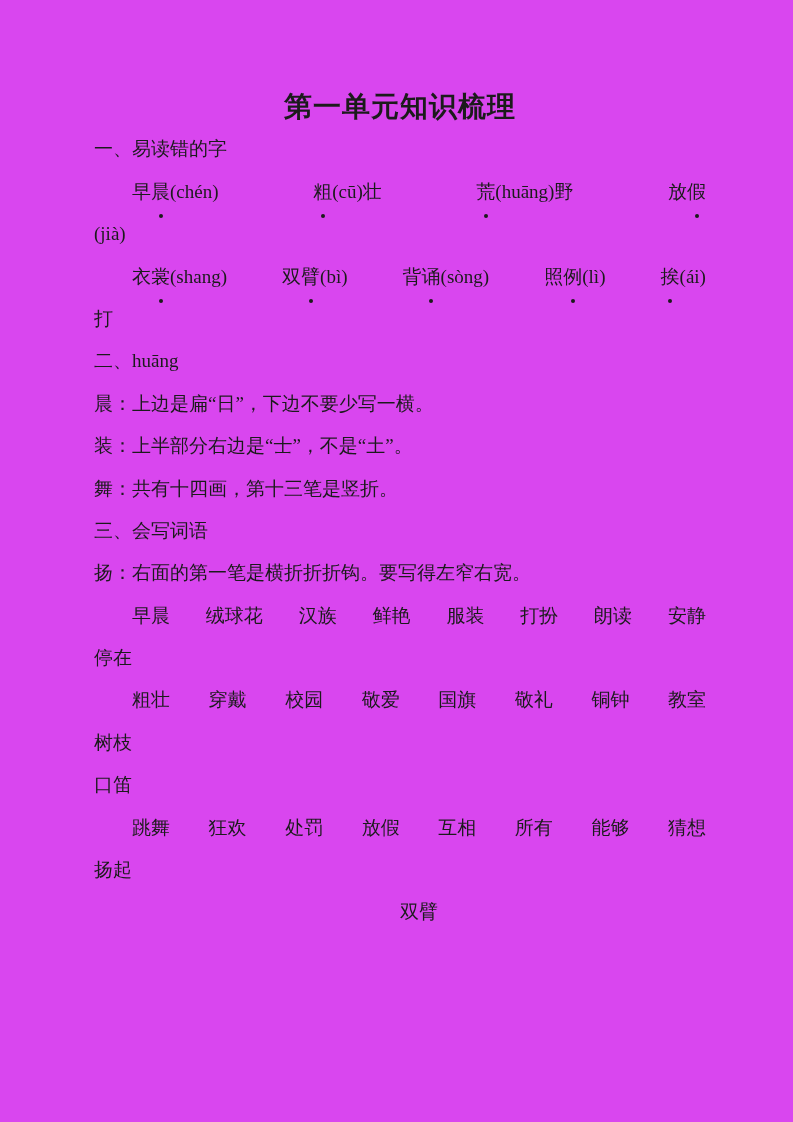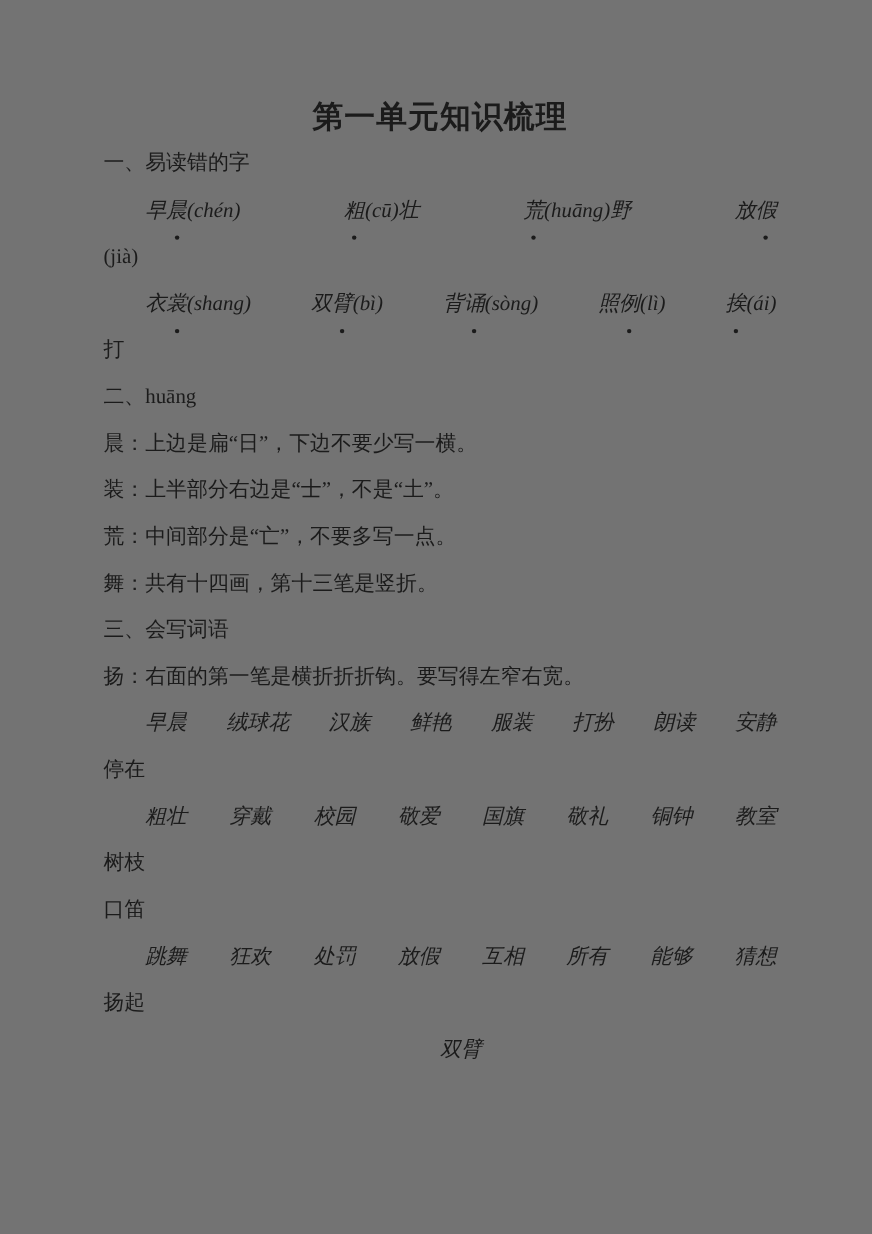--- a/index.html
+++ b/index.html
@@ -4,21 +4,21 @@
 <style>
   html, body {
     margin: 0;
     padding: 0;
     background: #ffffff;
   }
   .page {
     position: relative;
     width: 793px;
     height: 1122px;
-    background: #737373;
+    background: #d946ef;
     overflow: hidden;
     font-family: "Liberation Serif", "DejaVu Serif", serif;
     color: #1b1b1b;
   }
   .doc {
     position: absolute;
     left: 94px;
     top: 86px;
     width: 612px;
     font-size: 19px;
@@ -39,21 +39,20 @@
     display: flex;
     justify-content: space-between;
     padding-left: 38px;
   }
   .words.noflex {
     display: block;
     text-align: center;
   }
   .word {
     display: inline-block;
-    font-style: italic;
   }
   .dot {
     position: relative;
     display: inline-block;
   }
   .dot::after {
     content: '';
     position: absolute;
     left: 50%;
     transform: translateX(-50%);
@@ -83,21 +82,20 @@
           <span class="word">衣<span class="dot">裳</span>(shang)</span>
           <span class="word">双<span class="dot">臂</span>(bì)</span>
           <span class="word">背<span class="dot">诵</span>(sòng)</span>
           <span class="word">照<span class="dot">例</span>(lì)</span>
           <span class="word"><span class="dot">挨</span>(ái)</span>
         </div>
         <div class="line plain">打</div>
         <div class="line heading">二、huāng</div>
         <div class="line plain">晨：上边是扁“日”，下边不要少写一横。</div>
         <div class="line plain">装：上半部分右边是“士”，不是“土”。</div>
-        <div class="line plain">荒：中间部分是“亡”，不要多写一点。</div>
         <div class="line plain">舞：共有十四画，第十三笔是竖折。</div>
         <div class="line heading">三、会写词语</div>
         <div class="line plain">扬：右面的第一笔是横折折折钩。要写得左窄右宽。</div>
         <div class="line words">
           <span class="word">早晨</span>
           <span class="word">绒球花</span>
           <span class="word">汉族</span>
           <span class="word">鲜艳</span>
           <span class="word">服装</span>
           <span class="word">打扮</span>

